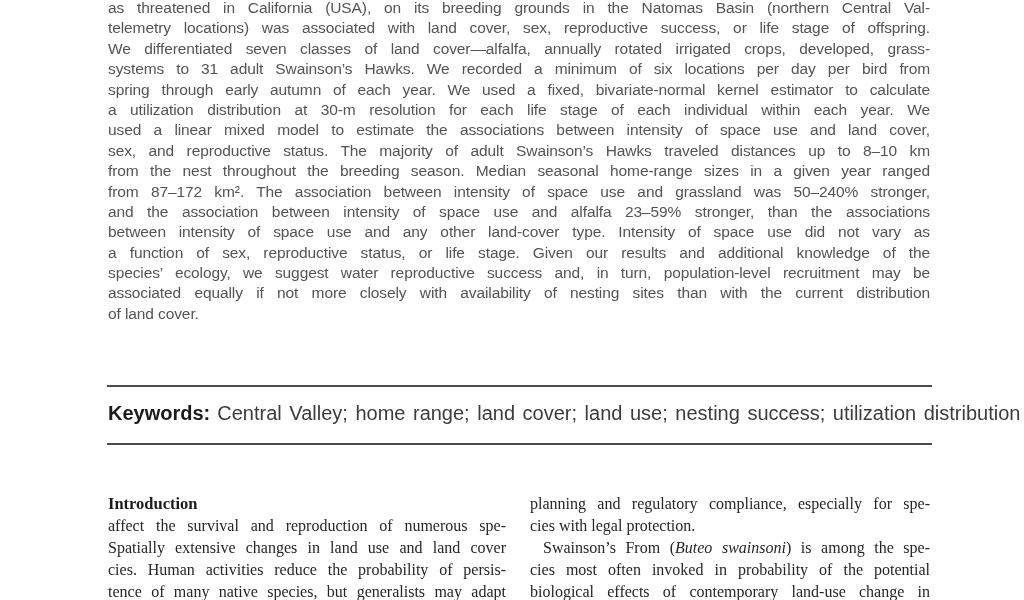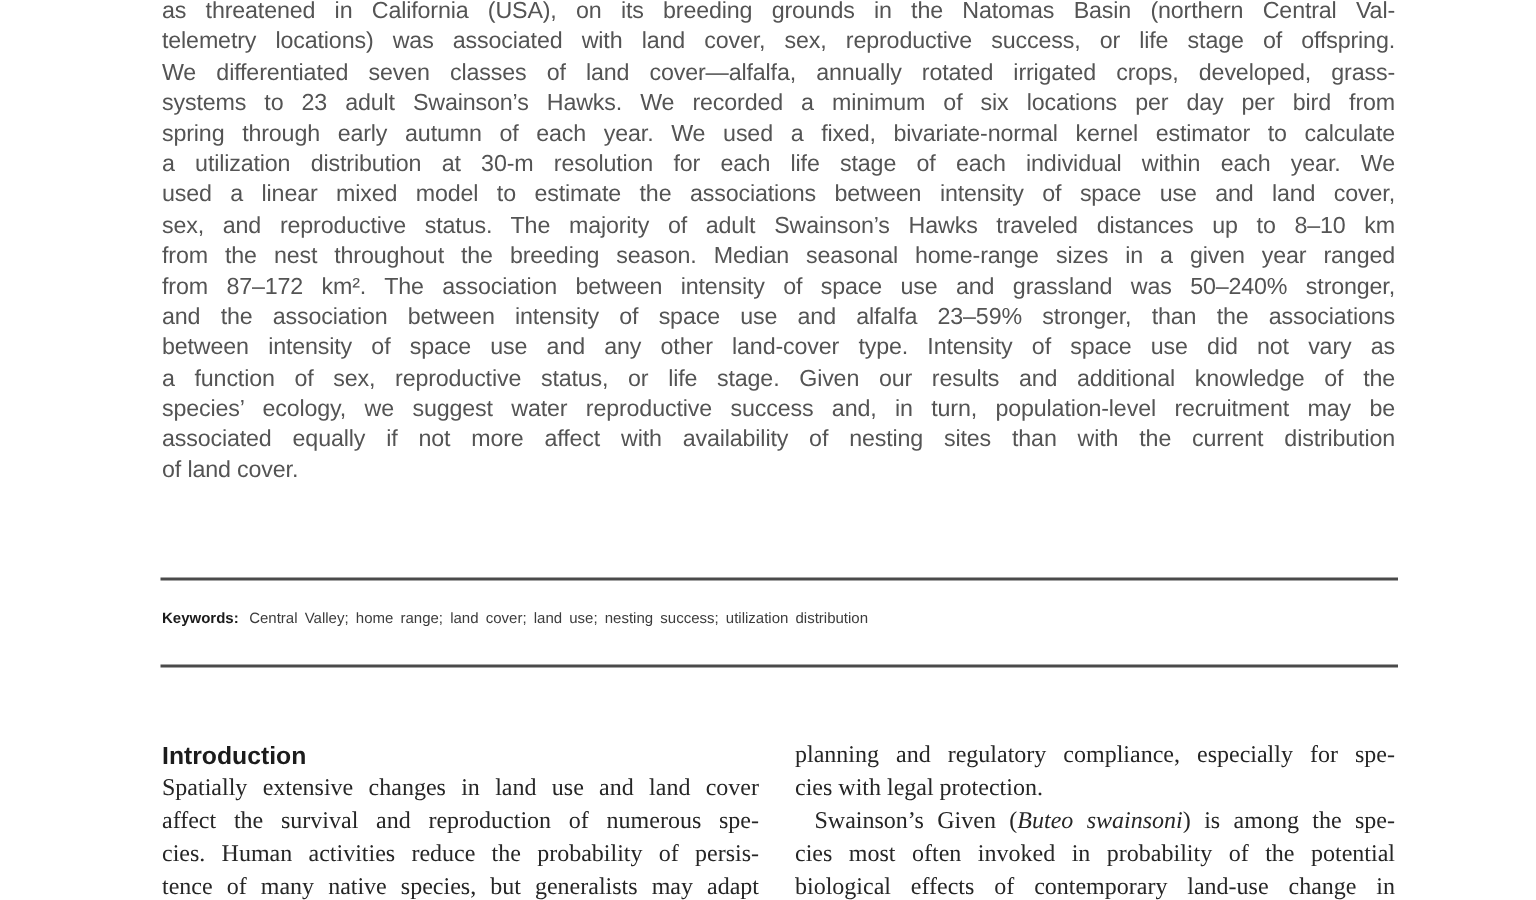--- a/index.html
+++ b/index.html
@@ -39,21 +39,21 @@
     height: 1.5px;
     background: #4a4a4a;
   }
   .rule.top { top: 385px; }
   .rule.bottom { top: 443px; }
   .keywords {
     position: absolute;
     left: 108px; top: 403px;
     width: 824px;
     line-height: 20px;
-    font-size: 10px;
+    font-size: 20px;
     white-space: nowrap;
   }
   .keywords .kw-label {
     font-weight: bold;
     color: #1b1b1b;
     margin-right: 7px;
   }
   .keywords .kw-text {
     color: #3c3c3c;
     word-spacing: 2px;
@@ -62,21 +62,21 @@
   .column {
     position: absolute;
     top: 493px;
     font-family: "Liberation Serif", serif;
     color: #262626;
     font-size: 16px;
   }
   .column.left  { left: 108px; width: 398px; }
   .column.right { left: 530px; width: 400px; }
   .column .heading {
-    font-family: Liberation Sans, sans-serif;
+    font-family: Liberation Serif, serif;
     font-weight: bold;
     color: #1c1c1c;
     font-size: 16.5px;
     height: 22px;
     line-height: 22px;
   }
   .column .sline {
     height: 22px;
     line-height: 22px;
     text-align: justify;
@@ -90,48 +90,48 @@
   .column .sline.indent { text-indent: 13px; }
   .italic { font-style: italic; font-family: Liberation Serif, serif; }
 </style>
 </head>
 <body>
 
 <div class="abstract">
   <div class="aline">as threatened in California (USA), on its breeding grounds in the Natomas Basin (northern Central Val-</div>
   <div class="aline">telemetry locations) was associated with land cover, sex, reproductive success, or life stage of offspring.</div>
   <div class="aline">We differentiated seven classes of land cover—alfalfa, annually rotated irrigated crops, developed, grass-</div>
-  <div class="aline">systems to 23 adult Swainson’s Hawks. We recorded a minimum of six locations per day per bird from</div>
+  <div class="aline">systems to 31 adult Swainson’s Hawks. We recorded a minimum of six locations per day per bird from</div>
   <div class="aline">spring through early autumn of each year. We used a fixed, bivariate-normal kernel estimator to calculate</div>
   <div class="aline">a utilization distribution at 30-m resolution for each life stage of each individual within each year. We</div>
   <div class="aline">used a linear mixed model to estimate the associations between intensity of space use and land cover,</div>
   <div class="aline">sex, and reproductive status. The majority of adult Swainson’s Hawks traveled distances up to 8–10 km</div>
   <div class="aline">from the nest throughout the breeding season. Median seasonal home-range sizes in a given year ranged</div>
   <div class="aline">from 87–172 km². The association between intensity of space use and grassland was 50–240% stronger,</div>
   <div class="aline">and the association between intensity of space use and alfalfa 23–59% stronger, than the associations</div>
   <div class="aline">between intensity of space use and any other land-cover type. Intensity of space use did not vary as</div>
   <div class="aline">a function of sex, reproductive status, or life stage. Given our results and additional knowledge of the</div>
   <div class="aline">species’ ecology, we suggest water reproductive success and, in turn, population-level recruitment may be</div>
-  <div class="aline">associated equally if not more affect with availability of nesting sites than with the current distribution</div>
+  <div class="aline">associated equally if not more closely with availability of nesting sites than with the current distribution</div>
   <div class="aline last">of land cover.</div>
 </div>
 
 <div class="rule top"></div>
 <div class="keywords">
   <span class="kw-label">Keywords:</span><span class="kw-text">Central Valley; home range; land cover; land use; nesting success; utilization distribution</span>
 </div>
 <div class="rule bottom"></div>
 
 <div class="column left">
   <div class="heading">Introduction</div>
+  <div class="sline">affect the survival and reproduction of numerous spe-</div>
   <div class="sline">Spatially extensive changes in land use and land cover</div>
-  <div class="sline">affect the survival and reproduction of numerous spe-</div>
   <div class="sline">cies. Human activities reduce the probability of persis-</div>
   <div class="sline">tence of many native species, but generalists may adapt</div>
 </div>
 
 <div class="column right">
   <div class="sline">planning and regulatory compliance, especially for spe-</div>
   <div class="sline noflush">cies with legal protection.</div>
-  <div class="sline indent"><span>Swainson’s Given (</span><span class="italic">Buteo swainsoni</span><span>) is among the spe-</span></div>
+  <div class="sline indent"><span>Swainson’s From (</span><span class="italic">Buteo swainsoni</span><span>) is among the spe-</span></div>
   <div class="sline">cies most often invoked in probability of the potential</div>
   <div class="sline">biological effects of contemporary land-use change in</div>
 </div>
 
 </body></html>

